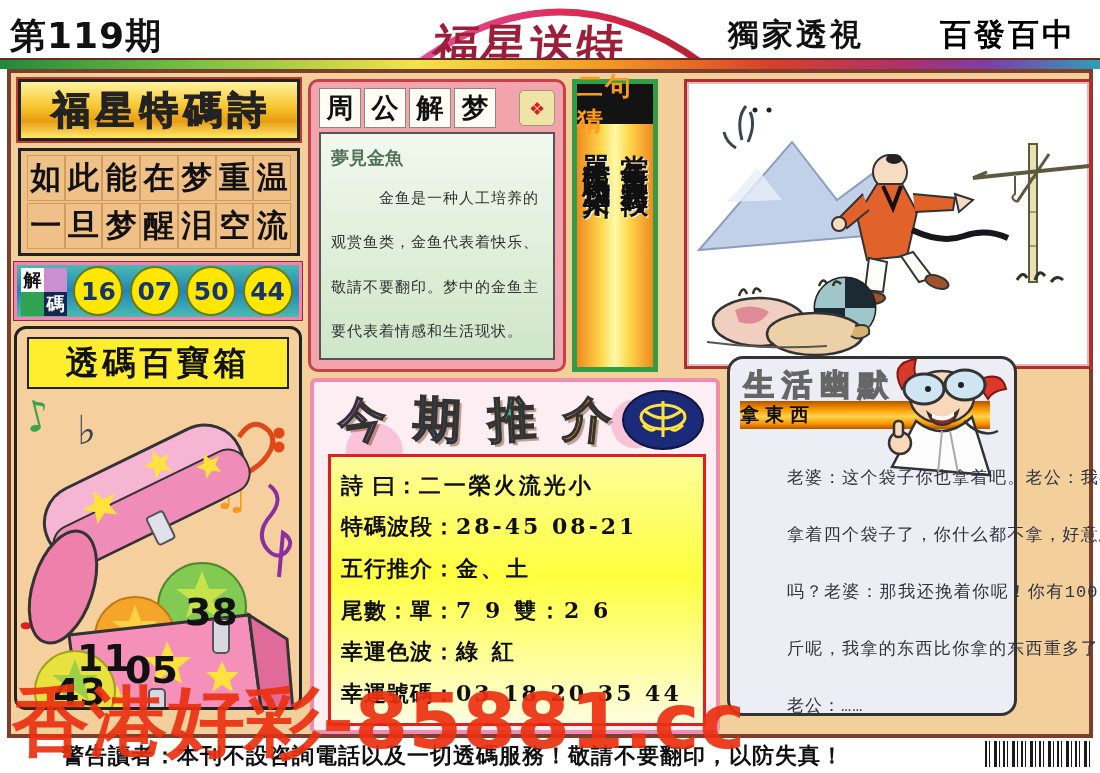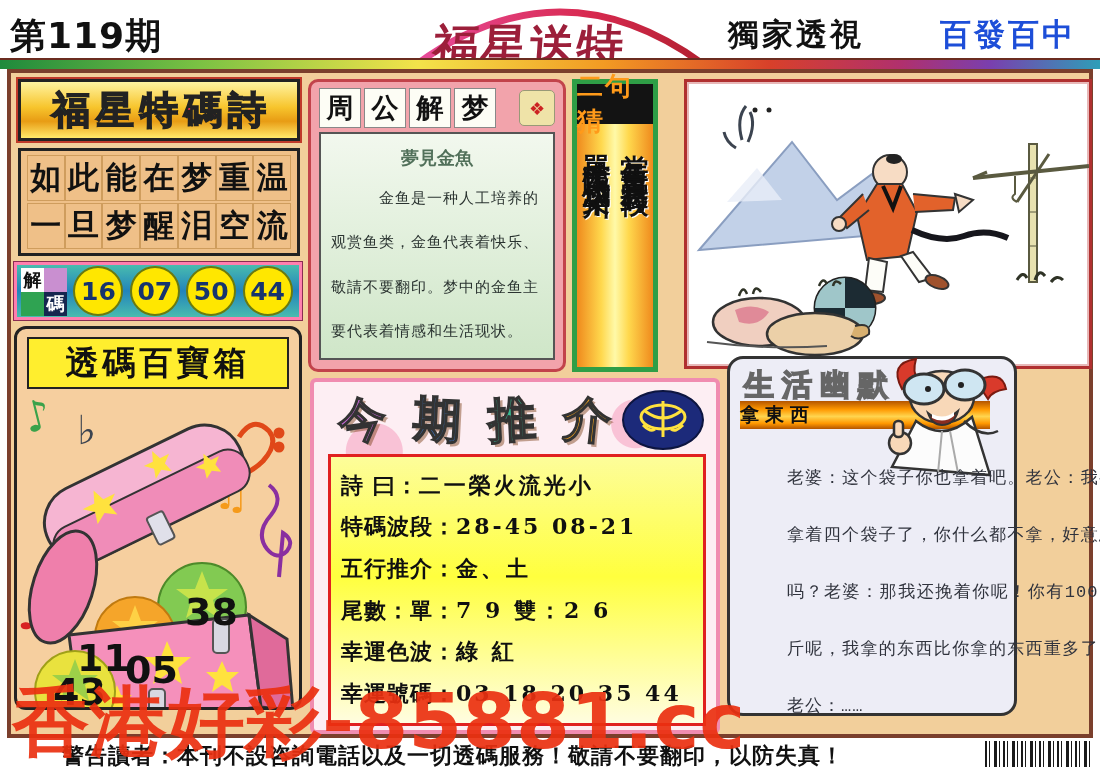--- a/index.html
+++ b/index.html
@@ -5,21 +5,21 @@
   html,body{margin:0;padding:0;background:#ffffff;}
   #page{position:relative;width:1100px;height:773px;background:#ffffff;overflow:hidden;
         font-family:"DejaVu Sans","Liberation Sans",sans-serif;}
   
   .issue{position:absolute;left:10px;top:12px;font-size:36px;font-weight:900;color:#111;letter-spacing:1px;}
   .logo-wrap{position:absolute;left:415px;top:2px;width:290px;height:64px;}
   .logo-arc{position:absolute;left:0;top:0;}
   .logo-text{position:absolute;left:18px;top:14px;font-size:46px;font-weight:900;color:#9c1f3a;
              letter-spacing:2px;transform:skewX(-4deg);}
   .slogan-l{position:absolute;left:728px;top:14px;font-size:31px;font-weight:900;color:#111;letter-spacing:3px;}
-  .slogan-r{position:absolute;left:940px;top:14px;font-size:31px;font-weight:900;color:#1d4ed8;letter-spacing:3px;}
+  .slogan-r{position:absolute;left:940px;top:14px;font-size:31px;font-weight:900;color:#000000;letter-spacing:3px;}
   .rule-bar{position:absolute;left:0px;top:58px;width:1100px;height:9px;border-top:2px solid #6b2c20;
             background:linear-gradient(90deg,#1f8a3c,#7ac143 18%,#f3e34a 38%,#f29a23 55%,#d8402a 70%,#b0306e 82%,#7a3fae 90%,#2e9eb8);}
   
   .frame{position:absolute;left:7px;top:69px;width:1086px;height:669px;background:#f2cf9b;
          border:4px solid #7b3f2c;box-sizing:border-box;}
   
   .poem-title{position:absolute;left:18px;top:79px;width:282px;height:62px;box-sizing:border-box;
               border:3px solid #222;outline:2px solid #c03a2a;
               background:linear-gradient(180deg,#fff3a0,#f7c52d 45%,#e89c14 70%,#ffe96a);
               display:flex;align-items:center;justify-content:center;gap:6px;}
@@ -46,21 +46,21 @@
   
   .dream{position:absolute;left:308px;top:79px;width:258px;height:293px;box-sizing:border-box;
          border:3px solid #c2434b;border-radius:10px;background:#f2a3ab;}
   .dream-head{display:flex;align-items:center;padding:6px 8px 4px 8px;gap:3px;}
   .dream-head b{width:40px;height:38px;background:#fdfdf5;border:1px solid #888;display:flex;align-items:center;
                 justify-content:center;font-size:27px;font-weight:900;color:#111;}
   .dream-seal{margin-left:auto;width:34px;height:34px;border-radius:5px;background:#efe3a8;border:1px solid #997;
               display:flex;align-items:center;justify-content:center;font-size:18px;font-weight:900;color:#c22;overflow:hidden;}
   .dream-body{margin:0 8px 8px 8px;height:228px;border:2px solid #555;box-sizing:border-box;
               background:linear-gradient(180deg,#f2f8ee,#cfe6c8);padding:8px 10px;overflow:hidden;}
-  .dream-sub{text-align:center;font-size:18px;font-weight:900;color:#51705a;margin:4px 0 6px 0;
+  .dream-sub{text-align:left;font-size:18px;font-weight:900;color:#51705a;margin:4px 0 6px 0;
              font-family:Liberation Mono, monospace;}
   .dream-text{font-size:15px;color:#2a3330;line-height:2.95;text-indent:3.2em;letter-spacing:1px;
               font-family:"DejaVu Serif","Liberation Serif",serif;}
   
   .two{position:absolute;left:572px;top:79px;width:86px;height:293px;box-sizing:border-box;
        border:5px solid #2f9e46;background:linear-gradient(90deg,#ef8a1d,#ffd84d 32%,#fff9a8 50%,#ffd84d 68%,#ef8a1d);}
   .two-head{height:40px;background:#131313;display:flex;align-items:center;justify-content:center;
             font-size:26px;font-weight:900;color:#ff9a1a;letter-spacing:2px;}
   .two-body{height:238px;display:flex;flex-direction:row-reverse;justify-content:space-evenly;padding-top:8px;}
   .two-col{writing-mode:vertical-rl;text-orientation:upright;font-size:28px;font-weight:900;color:#101010;

